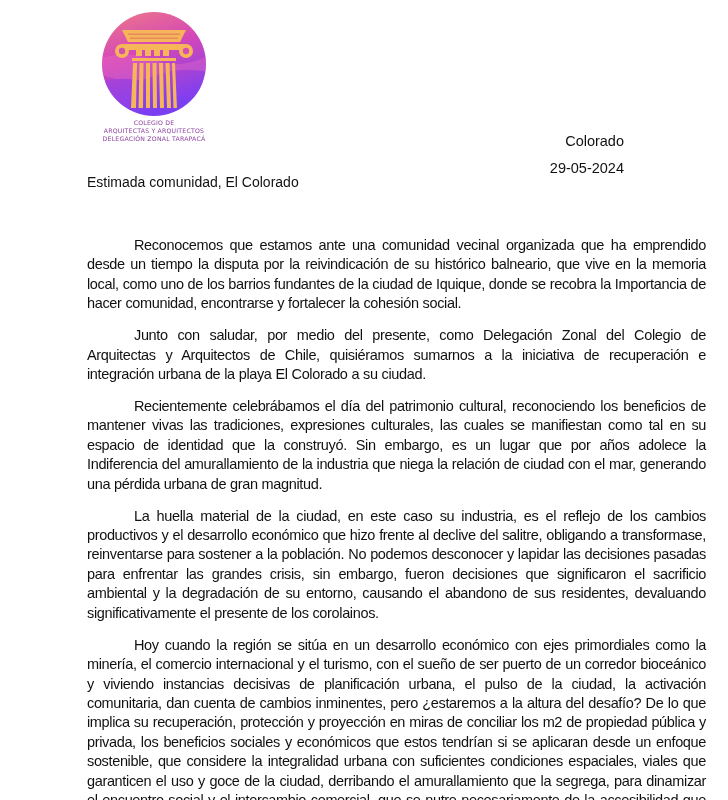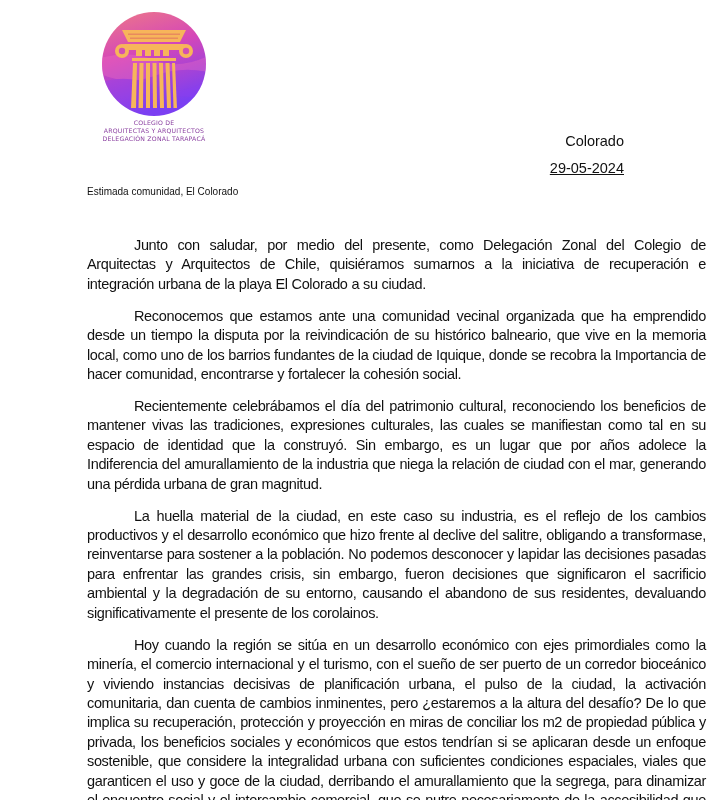--- a/index.html
+++ b/index.html
@@ -38,27 +38,26 @@
       position: absolute;
       right: 104px;
       top: 133px;
       font-size: 14.5px;
     }
     .date {
       position: absolute;
       right: 104px;
       top: 160px;
       font-size: 14.5px;
-      text-decoration: underline;
     }
     .salutation {
       position: absolute;
       left: 87px;
-      top: 186px;
-      font-size: 10px;
+      top: 174px;
+      font-size: 14px;
     }
     .body-text {
       position: absolute;
       left: 87px;
       top: 236px;
       width: 619px;
       font-size: 14.5px;
       line-height: 19.4px;
       letter-spacing: -0.35px;
       word-spacing: 0.2px;
@@ -121,18 +120,18 @@
   <div>ARQUITECTAS Y ARQUITECTOS</div>
   <div>DELEGACIÓN ZONAL TARAPACÁ</div>
 </div>
 
 <div class="place">Colorado</div>
 <div class="date">29-05-2024</div>
 
 <div class="salutation">Estimada comunidad, El Colorado</div>
 
 <div class="body-text">
+  <p>Reconocemos que estamos ante una comunidad vecinal organizada que ha emprendido desde un tiempo la disputa por la reivindicación de su histórico balneario, que vive en la memoria local, como uno de los barrios fundantes de la ciudad de Iquique, donde se recobra la Importancia de hacer comunidad, encontrarse y fortalecer la cohesión social.</p>
   <p>Junto con saludar, por medio del presente, como Delegación Zonal del Colegio de Arquitectas y Arquitectos de Chile, quisiéramos sumarnos a la iniciativa de recuperación e integración urbana de la playa El Colorado a su ciudad.</p>
-  <p>Reconocemos que estamos ante una comunidad vecinal organizada que ha emprendido desde un tiempo la disputa por la reivindicación de su histórico balneario, que vive en la memoria local, como uno de los barrios fundantes de la ciudad de Iquique, donde se recobra la Importancia de hacer comunidad, encontrarse y fortalecer la cohesión social.</p>
   <p>Recientemente celebrábamos el día del patrimonio cultural, reconociendo los beneficios de mantener vivas las tradiciones, expresiones culturales, las cuales se manifiestan como tal en su espacio de identidad que la construyó. Sin embargo, es un lugar que por años adolece la Indiferencia del amurallamiento de la industria que niega la relación de ciudad con el mar, generando una pérdida urbana de gran magnitud.</p>
   <p>La huella material de la ciudad, en este caso su industria, es el reflejo de los cambios productivos y el desarrollo económico que hizo frente al declive del salitre, obligando a transformase, reinventarse para sostener a la población. No podemos desconocer y lapidar las decisiones pasadas para enfrentar las grandes crisis, sin embargo, fueron decisiones que significaron el sacrificio ambiental y la degradación de su entorno, causando el abandono de sus residentes, devaluando significativamente el presente de los corolainos.</p>
   <p>Hoy cuando la región se sitúa en un desarrollo económico con ejes primordiales como la minería, el comercio internacional y el turismo, con el sueño de ser puerto de un corredor bioceánico y viviendo instancias decisivas de planificación urbana, el pulso de la ciudad, la activación comunitaria, dan cuenta de cambios inminentes, pero ¿estaremos a la altura del desafío? De lo que implica su recuperación, protección y proyección en miras de conciliar los m2 de propiedad pública y privada, los beneficios sociales y económicos que estos tendrían si se aplicaran desde un enfoque sostenible, que considere la integralidad urbana con suficientes condiciones espaciales, viales que garanticen el uso y goce de la ciudad, derribando el amurallamiento que la segrega, para dinamizar el encuentro social y el intercambio comercial, que se nutre necesariamente de la accesibilidad que tenga la ciudadanía y visitantes a estos. Y por qué no mencionar también los beneficios que traen para la seguridad social, cuando la visibilidad y presencia de vigilancia natural, son parte del diseño urbano.</p>
 </div>
 
 </body></html>

